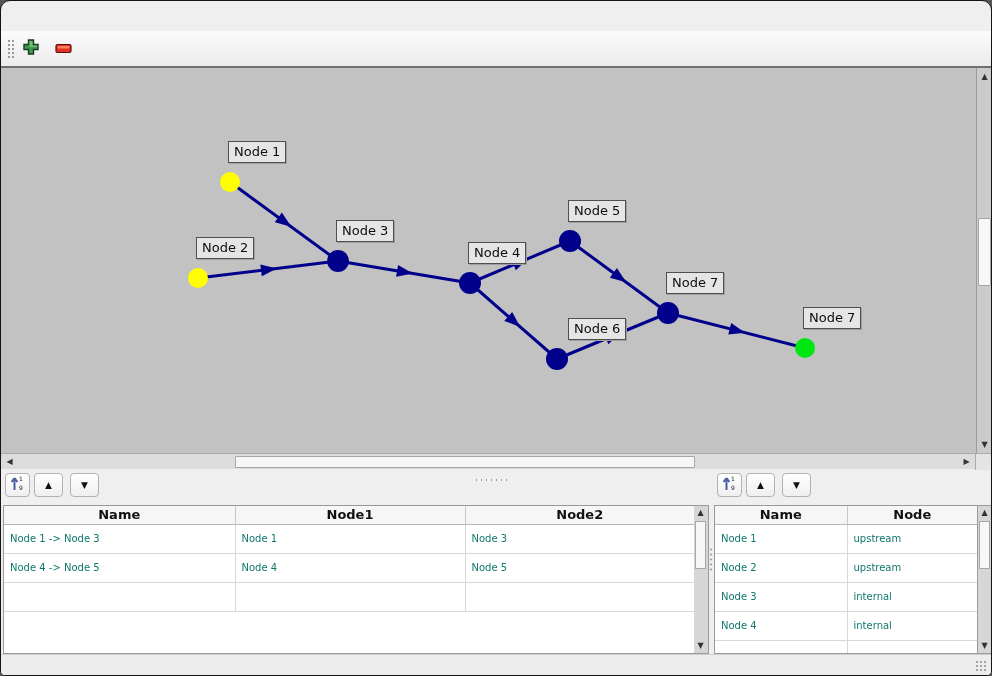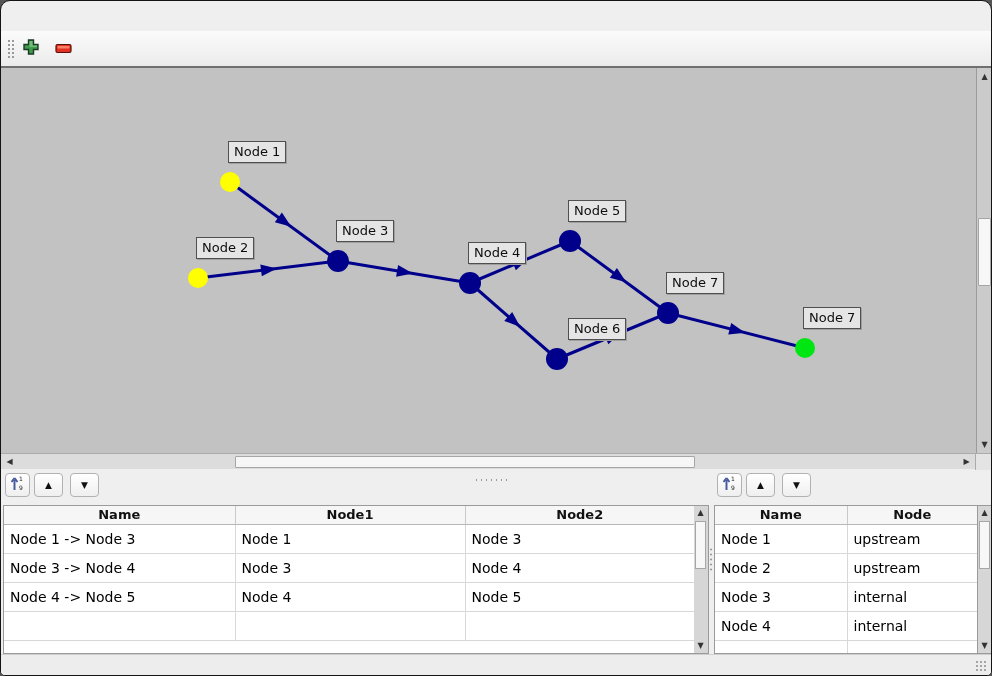--- a/index.html
+++ b/index.html
@@ -80,21 +80,21 @@
   .mini-btn .tri { font-size:9px; color:#111; }
   
   .tbl-wrap { position:absolute; top:504px; overflow:hidden; background:#fff; border:1px solid #9a9a9a; }
   table.grid { border-collapse:collapse; table-layout:fixed; width:100%; background:#fff; }
   table.grid th {
     height:18px; font-size:13px; font-weight:bold; color:#111;
     background:#f6f6f6; border-right:1px solid #c9c9c9; border-bottom:1px solid #b7b7b7;
     text-align:center; overflow:hidden;
   }
   table.grid td {
-    height:29px; font-size:14px; color:#000000; padding-left:6px;
+    height:29px; font-size:10px; color:#0f766e; padding-left:6px;
     border-right:1px solid #d8d8d8; border-bottom:1px solid #d8d8d8;
     overflow:hidden; white-space:nowrap;
   }
   table.grid th:last-child, table.grid td:last-child { border-right:none; }
   .tbl-vsb {
     position:absolute; top:504px; width:15px; height:149px;
     background:#d6d6d6; border:1px solid #9a9a9a; border-left:none;
   }
   .tbl-vsb .up   { position:absolute; top:1px; left:0; width:13px; height:12px; line-height:12px; }
   .tbl-vsb .down { position:absolute; bottom:1px; left:0; width:13px; height:12px; line-height:12px; }
@@ -238,25 +238,20 @@
           <th>Node2</th>
         </tr>
       </thead>
       <tbody id="links-tbody">
           <tr>
             <td>Node 1 -&gt; Node 3</td>
             <td>Node 1</td>
             <td>Node 3</td>
           </tr>
           <tr>
-            <td>Node 3 -&gt; Node 4</td>
-            <td>Node 3</td>
-            <td>Node 4</td>
-          </tr>
-          <tr>
             <td>Node 4 -&gt; Node 5</td>
             <td>Node 4</td>
             <td>Node 5</td>
           </tr>
           <tr>
             <td></td>
             <td></td>
             <td></td>
           </tr>
         </tbody>

